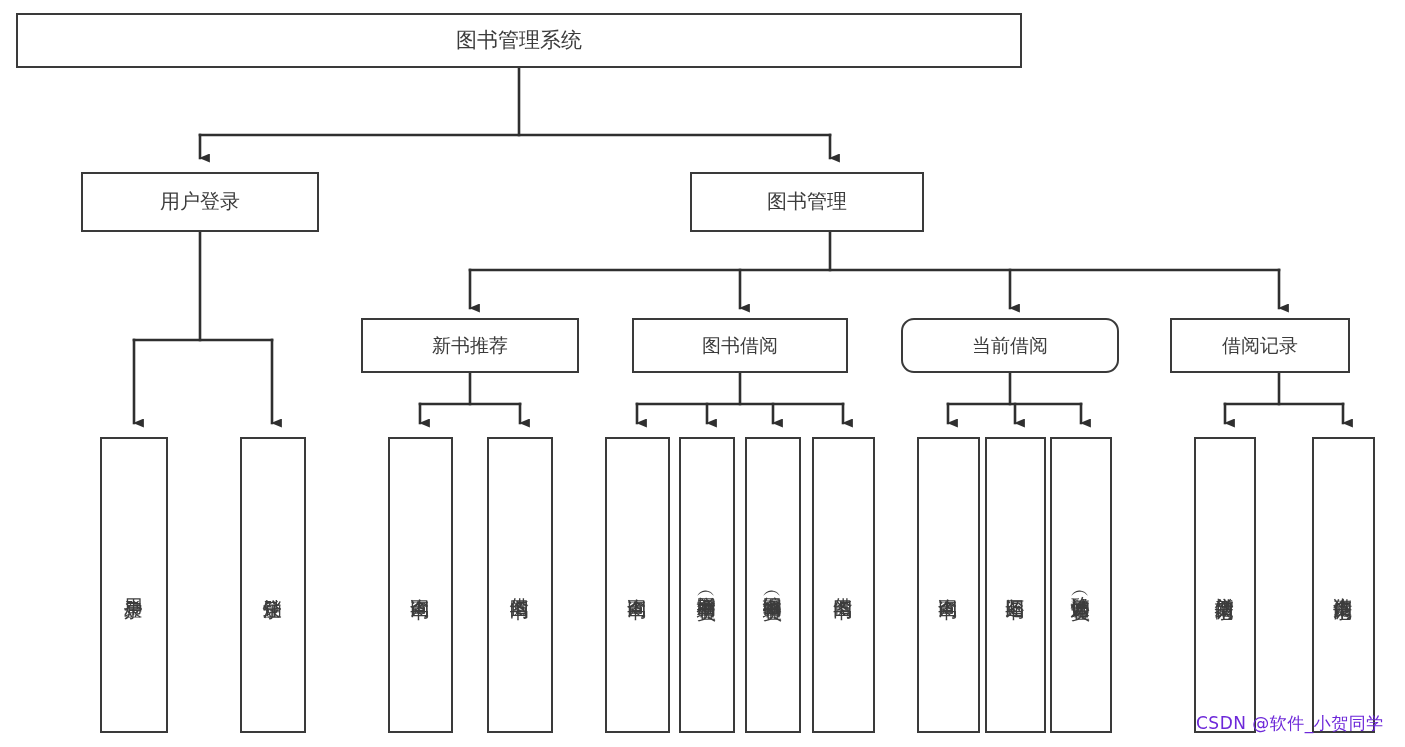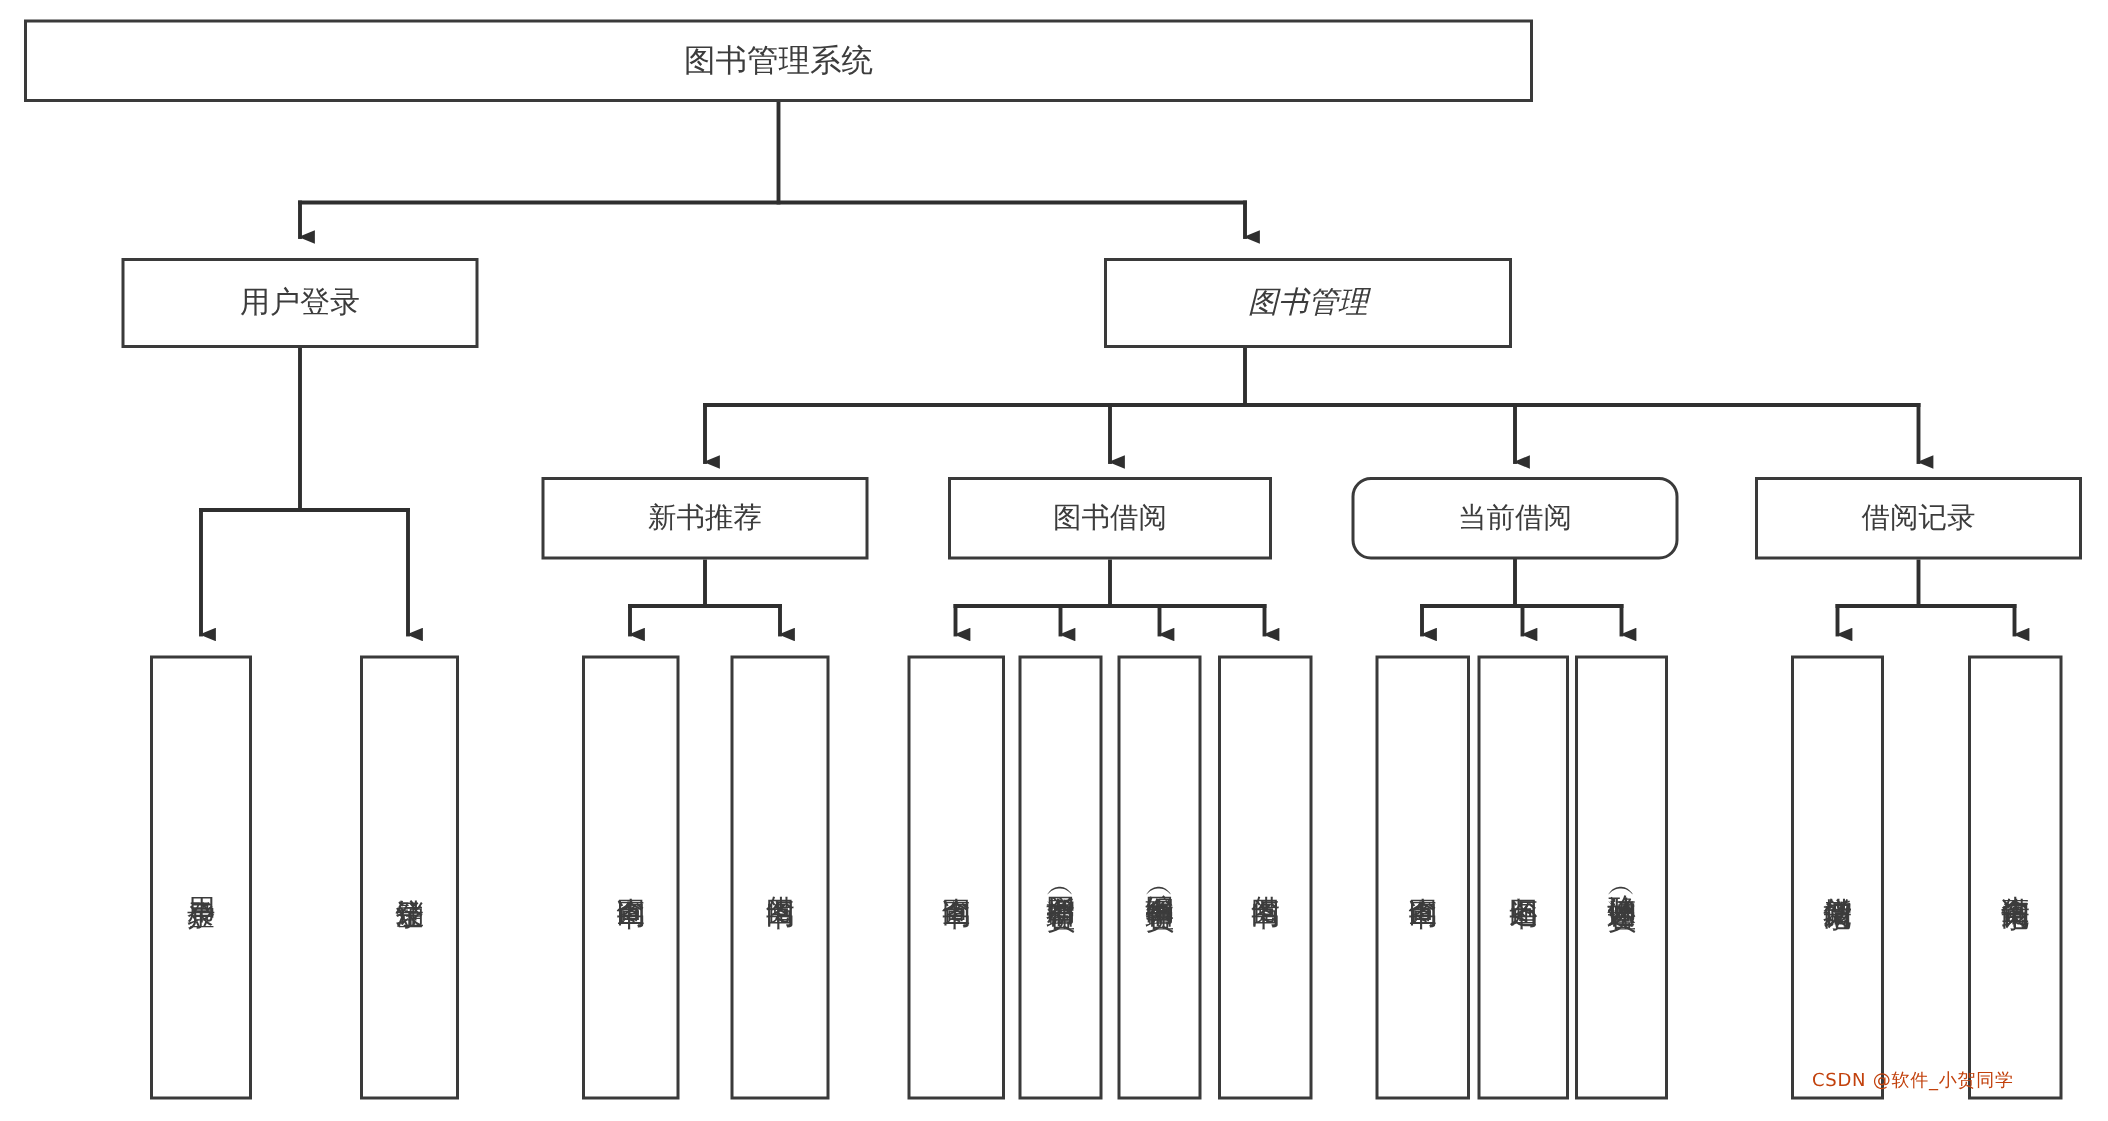--- a/index.html
+++ b/index.html
@@ -56,26 +56,25 @@
     justify-content: center;
     padding: 6px 0;
     letter-spacing: 1px;
   }
   .node.leaf .vtext {
     display: block;
     white-space: pre-line;
   }
   .watermark {
     position: absolute;
-    color: #c2410c;
-    font-size: 12px;
+    color: #6d28d9;
+    font-size: 17px;
     letter-spacing: 0.5px;
     white-space: nowrap;
     user-select: none;
-    margin-left: 12px;
   }
 </style>
 </head>
 <body>
 
 <div id="canvas">
 
   <svg id="wires" viewBox="0 0 1405 747" xmlns="http://www.w3.org/2000/svg">
     <defs>
       <marker id="arrow" viewBox="0 0 10 12" refX="5" refY="11" markerWidth="9" markerHeight="11" orient="auto-start-reverse" markerUnits="userSpaceOnUse">
@@ -122,26 +121,26 @@
       <path d="M 1279 373 L 1279 404"></path>
       <path d="M 1225 404 L 1343 404"></path>
       <path d="M 1225 404 L 1225 423" marker-end="url(#arrow)"></path>
       <path d="M 1343 404 L 1343 423" marker-end="url(#arrow)"></path>
     </g>
   </svg>
 
   <div class="node level-root" style="left: 16px; top: 13px; width: 1006px; height: 55px;">图书管理系统</div>
 
   <div class="node level-2" style="left: 81px; top: 172px; width: 238px; height: 60px;">用户登录</div>
-  <div class="node level-2" style="left: 736px; top: 172px; width: 272px; height: 60px; font-style: italic;">图书管理</div>
+  <div class="node level-2" style="left: 690px; top: 172px; width: 234px; height: 60px;">图书管理</div>
 
   <div class="node level-3" style="left: 632px; top: 318px; width: 216px; height: 55px;">图书借阅</div>
   <div class="node level-3" style="left: 361px; top: 318px; width: 218px; height: 55px;">新书推荐</div>
   <div class="node level-3" style="left: 901px; top: 318px; width: 218px; height: 55px; border-radius: 13px;">当前借阅</div>
-  <div class="node level-3" style="left: 1170px; top: 318px; width: 218px; height: 55px;">借阅记录</div>
+  <div class="node level-3" style="left: 1170px; top: 318px; width: 180px; height: 55px;">借阅记录</div>
 
   <div class="node leaf" style="left: 100px; top: 437px; width: 68px; height: 296px;">
       <span class="vtext">用户登录</span>
     </div>
   <div class="node leaf" style="left: 240px; top: 437px; width: 66px; height: 296px;">
       <span class="vtext">注销登录</span>
     </div>
   <div class="node leaf" style="left: 388px; top: 437px; width: 65px; height: 296px;">
       <span class="vtext">查询图书</span>
     </div>

